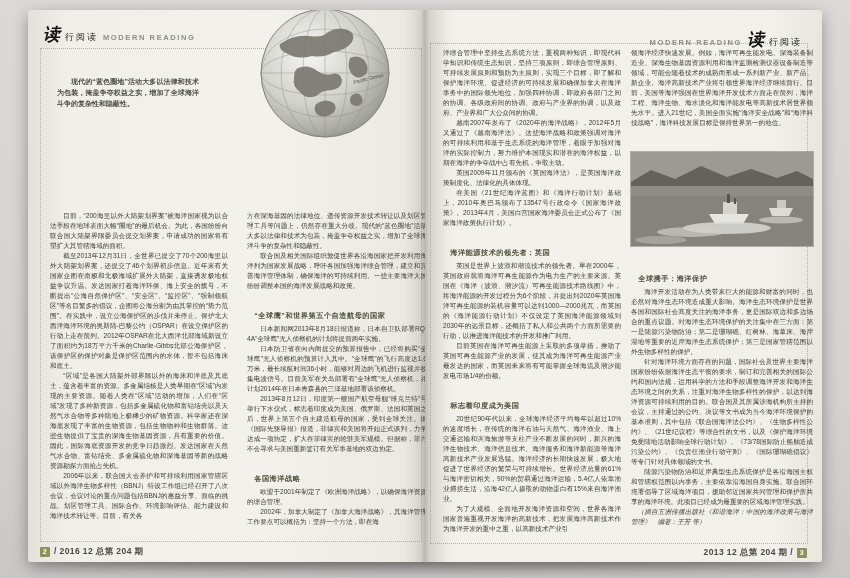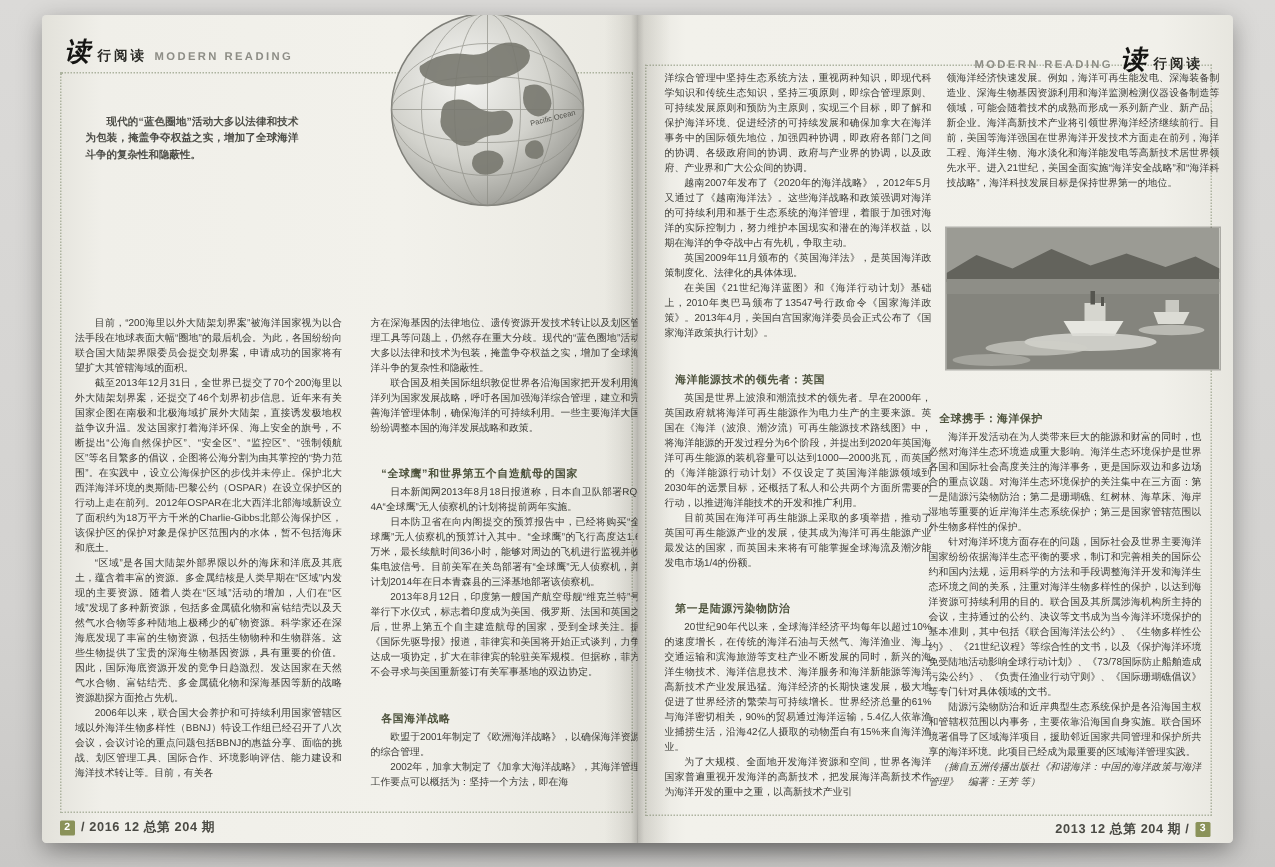--- a/index.html
+++ b/index.html
@@ -18,21 +18,21 @@
   .page.right{background:linear-gradient(90deg,#e3e2db,#f2f1eb 8%,#f1f0ea 88%,#e7e6df);border-radius:0 3px 3px 0;}
   .gutter{position:absolute;left:375px;top:0;width:44px;height:552px;pointer-events:none;
     background:linear-gradient(90deg,rgba(60,55,45,0) 0%,rgba(60,55,45,.10) 40%,rgba(35,32,26,.22) 50%,rgba(60,55,45,.10) 60%,rgba(60,55,45,0) 100%);
     z-index:6;}
   
   .hdr{position:absolute;display:flex;align-items:baseline;gap:5px;z-index:4;}
   .hdr-left{top:16px;left:15px;}
   .hdr-right{top:21px;right:20px;}
   .logo-char{font-family:"Liberation Serif","DejaVu Serif",serif;font-weight:bold;font-style:italic;
     font-size:17px;color:#141412;line-height:1;}
-  .brand-cn{font-size:9px;font-weight:bold;color:#2a2a26;letter-spacing:2px;}
+  .brand-cn{font-size:9px;font-weight:normal;color:#2a2a26;letter-spacing:2px;}
   .brand-en{font-size:7.5px;color:#8d8d86;letter-spacing:1.6px;font-weight:bold;}
   
   .frame{position:absolute;border:1px dotted #adb3a0;z-index:1;}
   .frame-left{top:38px;left:12px;right:3px;bottom:20px;}
   .frame-right{top:33px;left:5px;right:14px;bottom:18px;}
   
   .globe{position:absolute;top:-4px;left:230px;width:134px;height:134px;z-index:3;}
   
   .quote{position:absolute;left:29px;top:66px;width:142px;z-index:4;
     font-size:7px;line-height:11px;color:#4e4e48;font-weight:bold;text-align:justify;text-indent:2em;}
@@ -46,21 +46,21 @@
   .col{position:absolute;z-index:3;overflow:hidden;color:#3b3b36;
     font-size:6.6px;line-height:10px;text-align:justify;}
   .col p{margin:0;text-indent:2em;}
   .col p.cont{text-indent:0;}
   .col p.attr{text-indent:1em;font-style:italic;color:#44443e;}
   .col h4{margin:20px 0 3px 0;font-size:7.2px;color:#4d523c;text-indent:1em;letter-spacing:.5px;}
   .col-l1{left:22px;top:201px;width:178px;bottom:24px;}
   .col-l2{left:219px;top:201px;width:180px;bottom:24px;}
   .col-r1{left:18px;top:38px;width:178px;bottom:24px;}
   .col-r2t{left:206px;top:38px;width:182px;height:102px;}
-  .col-r2b{left:194px;top:244px;width:182px;bottom:24px;}
+  .col-r2b{left:206px;top:244px;width:182px;bottom:24px;}
   
   .photo{position:absolute;left:206px;top:142px;width:182px;height:94px;z-index:3;
     box-shadow:0 0 0 1px rgba(80,80,75,.4);}
   
   .footer{position:absolute;display:flex;align-items:center;gap:4px;z-index:5;
     font-size:8.5px;font-weight:bold;color:#4a4a44;letter-spacing:.4px;justify-content:flex-end;}
   .footer-left{left:12px;bottom:4px;}
   .footer-right{right:15px;bottom:3px;}
   .pagenum{display:inline-block;width:10px;height:10px;background:#8a9259;color:#fff;
     font-size:7px;line-height:10px;text-align:center;border-radius:1px;font-weight:bold;}
@@ -145,21 +145,21 @@
     <div class="frame frame-right"></div>
 
     <div class="col col-r1">
         <p class="cont">洋综合管理中坚持生态系统方法，重视两种知识，即现代科学知识和传统生态知识，坚持三项原则，即综合管理原则、可持续发展原则和预防为主原则，实现三个目标，即了解和保护海洋环境、促进经济的可持续发展和确保加拿大在海洋事务中的国际领先地位，加强四种协调，即政府各部门之间的协调、各级政府间的协调、政府与产业界的协调，以及政府、产业界和广大公众间的协调。</p>
         <p>越南2007年发布了《2020年的海洋战略》，2012年5月又通过了《越南海洋法》。这些海洋战略和政策强调对海洋的可持续利用和基于生态系统的海洋管理，着眼于加强对海洋的实际控制力，努力维护本国现实和潜在的海洋权益，以期在海洋的争夺战中占有先机，争取主动。</p>
         <p>英国2009年11月颁布的《英国海洋法》，是英国海洋政策制度化、法律化的具体体现。</p>
         <p>在美国《21世纪海洋蓝图》和《海洋行动计划》基础上，2010年奥巴马颁布了13547号行政命令《国家海洋政策》。2013年4月，美国白宫国家海洋委员会正式公布了《国家海洋政策执行计划》。</p>
         <h4>海洋能源技术的领先者：英国</h4>
         <p>英国是世界上波浪和潮流技术的领先者。早在2000年，英国政府就将海洋可再生能源作为电力生产的主要来源。英国在《海洋（波浪、潮汐流）可再生能源技术路线图》中，将海洋能源的开发过程分为6个阶段，并提出到2020年英国海洋可再生能源的装机容量可以达到1000—2000兆瓦，而英国的《海洋能源行动计划》不仅设定了英国海洋能源领域到2030年的远景目标，还概括了私人和公共两个方面所需要的行动，以推进海洋能技术的开发和推广利用。</p>
         <p>目前英国在海洋可再生能源上采取的多项举措，推动了英国可再生能源产业的发展，使其成为海洋可再生能源产业最发达的国家，而英国未来将有可能掌握全球海流及潮汐能发电市场1/4的份额。</p>
-        <h4>第一是陆源污染物防治</h4>
+        <h4>标志着印度成为美国</h4>
         <p>20世纪90年代以来，全球海洋经济平均每年以超过10%的速度增长，在传统的海洋石油与天然气、海洋渔业、海上交通运输和滨海旅游等支柱产业不断发展的同时，新兴的海洋生物技术、海洋信息技术、海洋服务和海洋新能源等海洋高新技术产业发展迅猛。海洋经济的长期快速发展，极大地促进了世界经济的繁荣与可持续增长。世界经济总量的61%与海洋密切相关，90%的贸易通过海洋运输，5.4亿人依靠渔业捕捞生活，沿海42亿人摄取的动物蛋白有15%来自海洋渔业。</p>
         <p>为了大规模、全面地开发海洋资源和空间，世界各海洋国家普遍重视开发海洋的高新技术，把发展海洋高新技术作为海洋开发的重中之重，以高新技术产业引</p>
       </div>
     <div class="col col-r2t">
         <p class="cont">领海洋经济快速发展。例如，海洋可再生能发电、深海装备制造业、深海生物基因资源利用和海洋监测检测仪器设备制造等领域，可能会随着技术的成熟而形成一系列新产业、新产品、新企业。海洋高新技术产业将引领世界海洋经济继续前行。目前，美国等海洋强国在世界海洋开发技术方面走在前列，海洋工程、海洋生物、海水淡化和海洋能发电等高新技术居世界领先水平。进入21世纪，美国全面实施“海洋安全战略”和“海洋科技战略”，海洋科技发展目标是保持世界第一的地位。</p>
       </div>
 
     <div class="photo">
       <svg width="182" height="94" viewBox="0 0 182 94">
         <rect width="182" height="94" fill="#a9a9a2"></rect>

